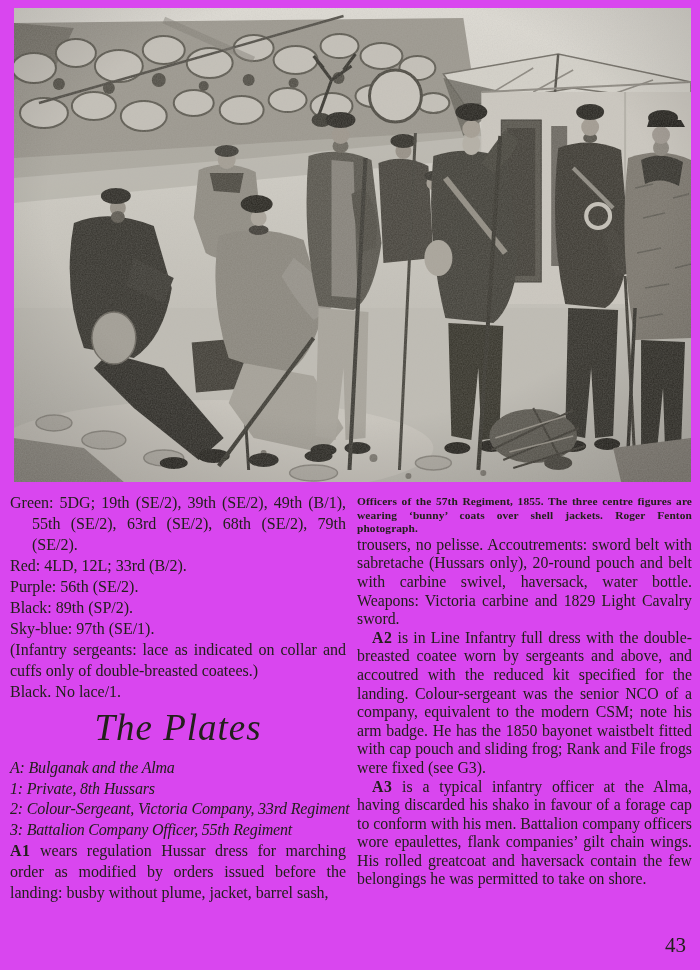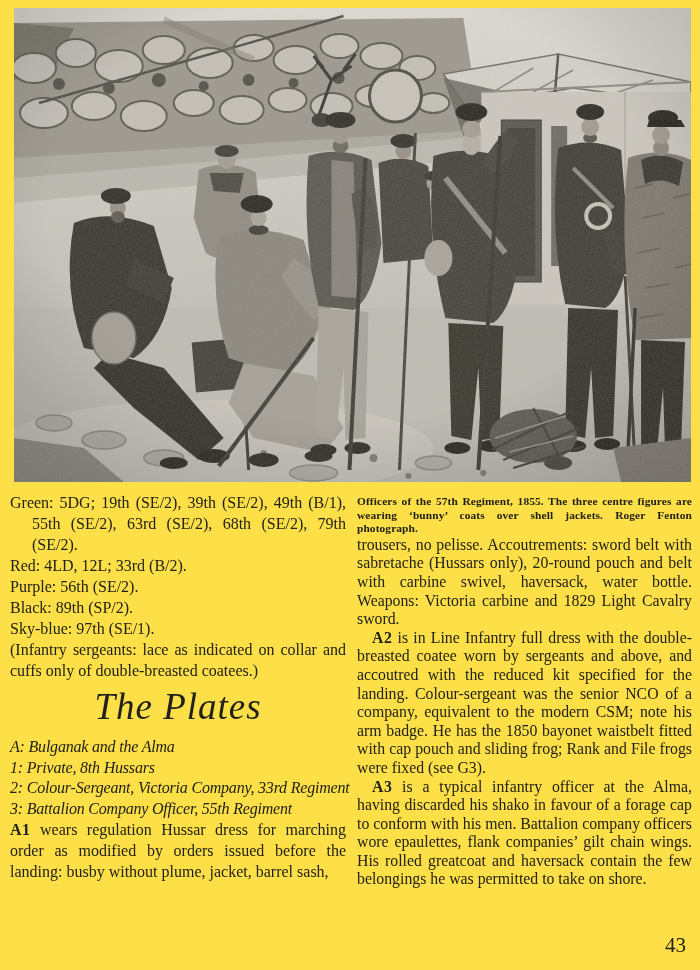--- a/index.html
+++ b/index.html
@@ -1,16 +1,16 @@
 <!DOCTYPE html>
 <html><head>
 <meta charset="utf-8">
 <style>
   html,body{margin:0;padding:0;background:#e8e6e0;}
-  .page{position:relative;width:700px;height:970px;background:#fde047;overflow:hidden;
+  .page{position:relative;width:700px;height:970px;background:#d946ef;overflow:hidden;
         font-family:"Liberation Serif", serif;color:#22201b;}
   .photo-wrap{position:absolute;left:14px;top:8px;width:677px;height:474px;}
   .photo-wrap svg{display:block;width:100%;height:100%;}
 
   .col-left{position:absolute;left:10px;top:492px;width:336px;
             font-size:16px;line-height:21px;text-align:justify;}
   .col-right{position:absolute;left:357px;top:495px;width:335px;
              font-size:15.8px;line-height:18.6px;text-align:justify;}
   p{margin:0;}
   .hang{padding-left:22px;text-indent:-22px;}
@@ -248,20 +248,21 @@
     </svg>
   </div>
 
   <div class="col-left">
     <p class="hang">Green: 5DG; 19th (SE/2), 39th (SE/2), 49th (B/1), 55th (SE/2), 63rd (SE/2), 68th (SE/2), 79th (SE/2).</p>
     <p>Red: 4LD, 12L; 33rd (B/2).</p>
     <p>Purple: 56th (SE/2).</p>
     <p>Black: 89th (SP/2).</p>
     <p>Sky-blue: 97th (SE/1).</p>
     <p>(Infantry sergeants: lace as indicated on collar and cuffs only of double-breasted coatees.)</p>
+    <p>Black. No lace/1.</p>
 
     <h2 class="plates-heading">The Plates</h2>
 
     <p class="plate-line">A: Bulganak and the Alma</p>
     <p class="plate-line">1: Private, 8th Hussars</p>
     <p class="plate-line">2: Colour-Sergeant, Victoria Company, 33rd Regiment</p>
     <p class="plate-line">3: Battalion Company Officer, 55th Regiment</p>
 
     <p class="body-para"><span class="lead">A1</span><span> wears regulation Hussar dress for marching order as modified by orders issued before the landing: busby without plume, jacket, barrel sash,</span></p>
   </div>

